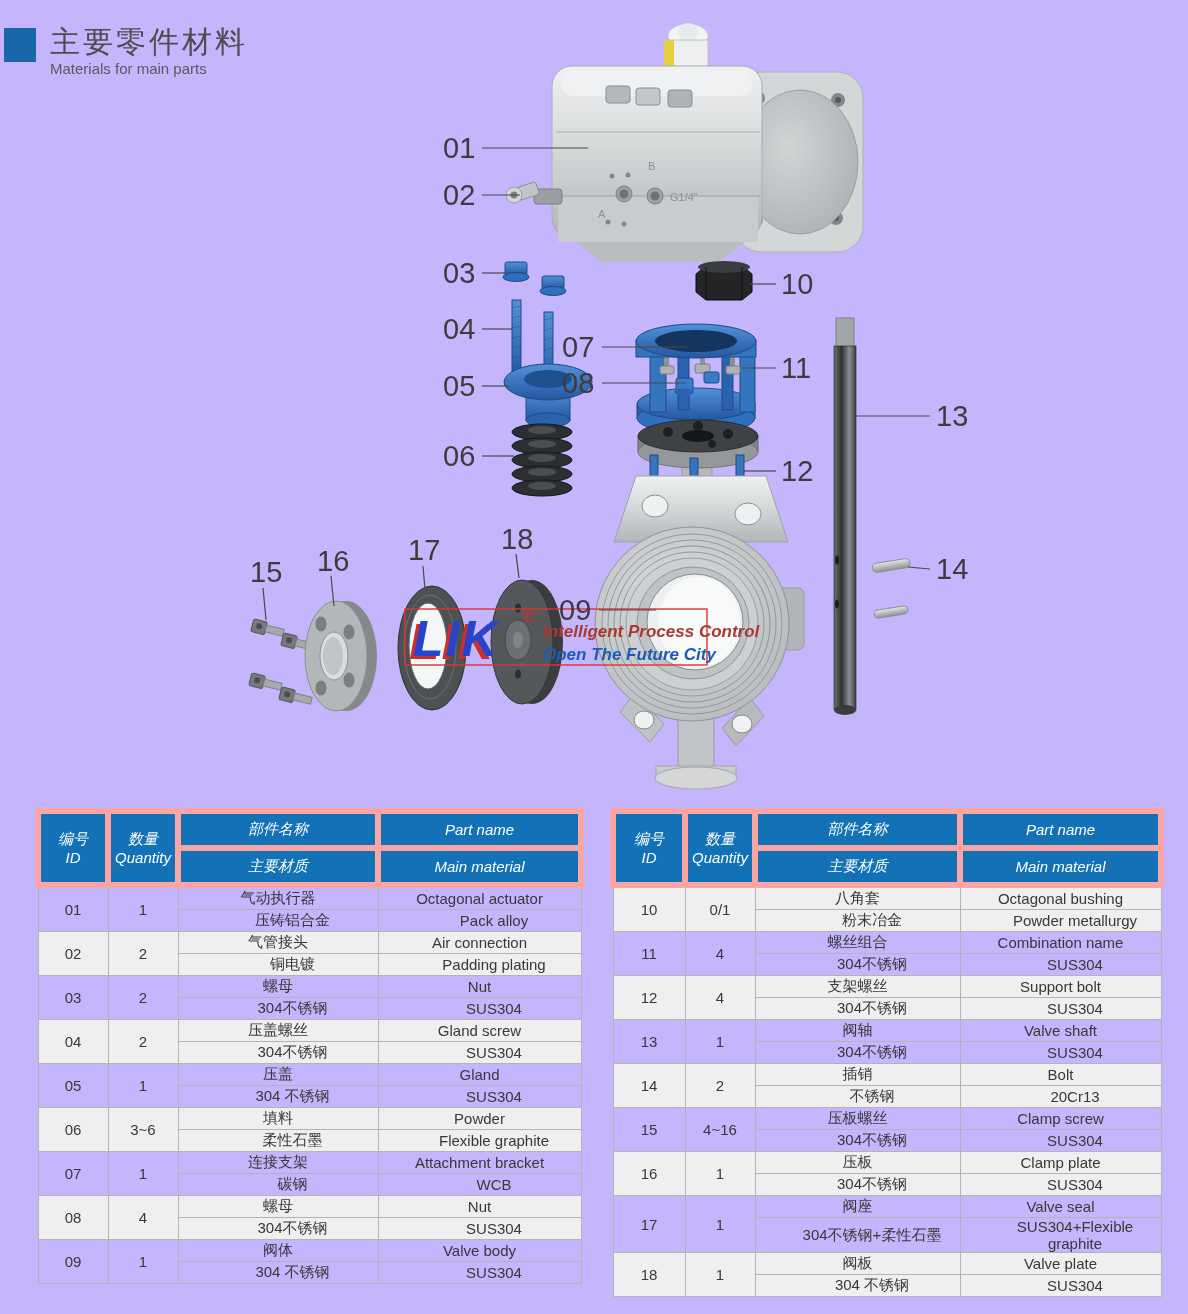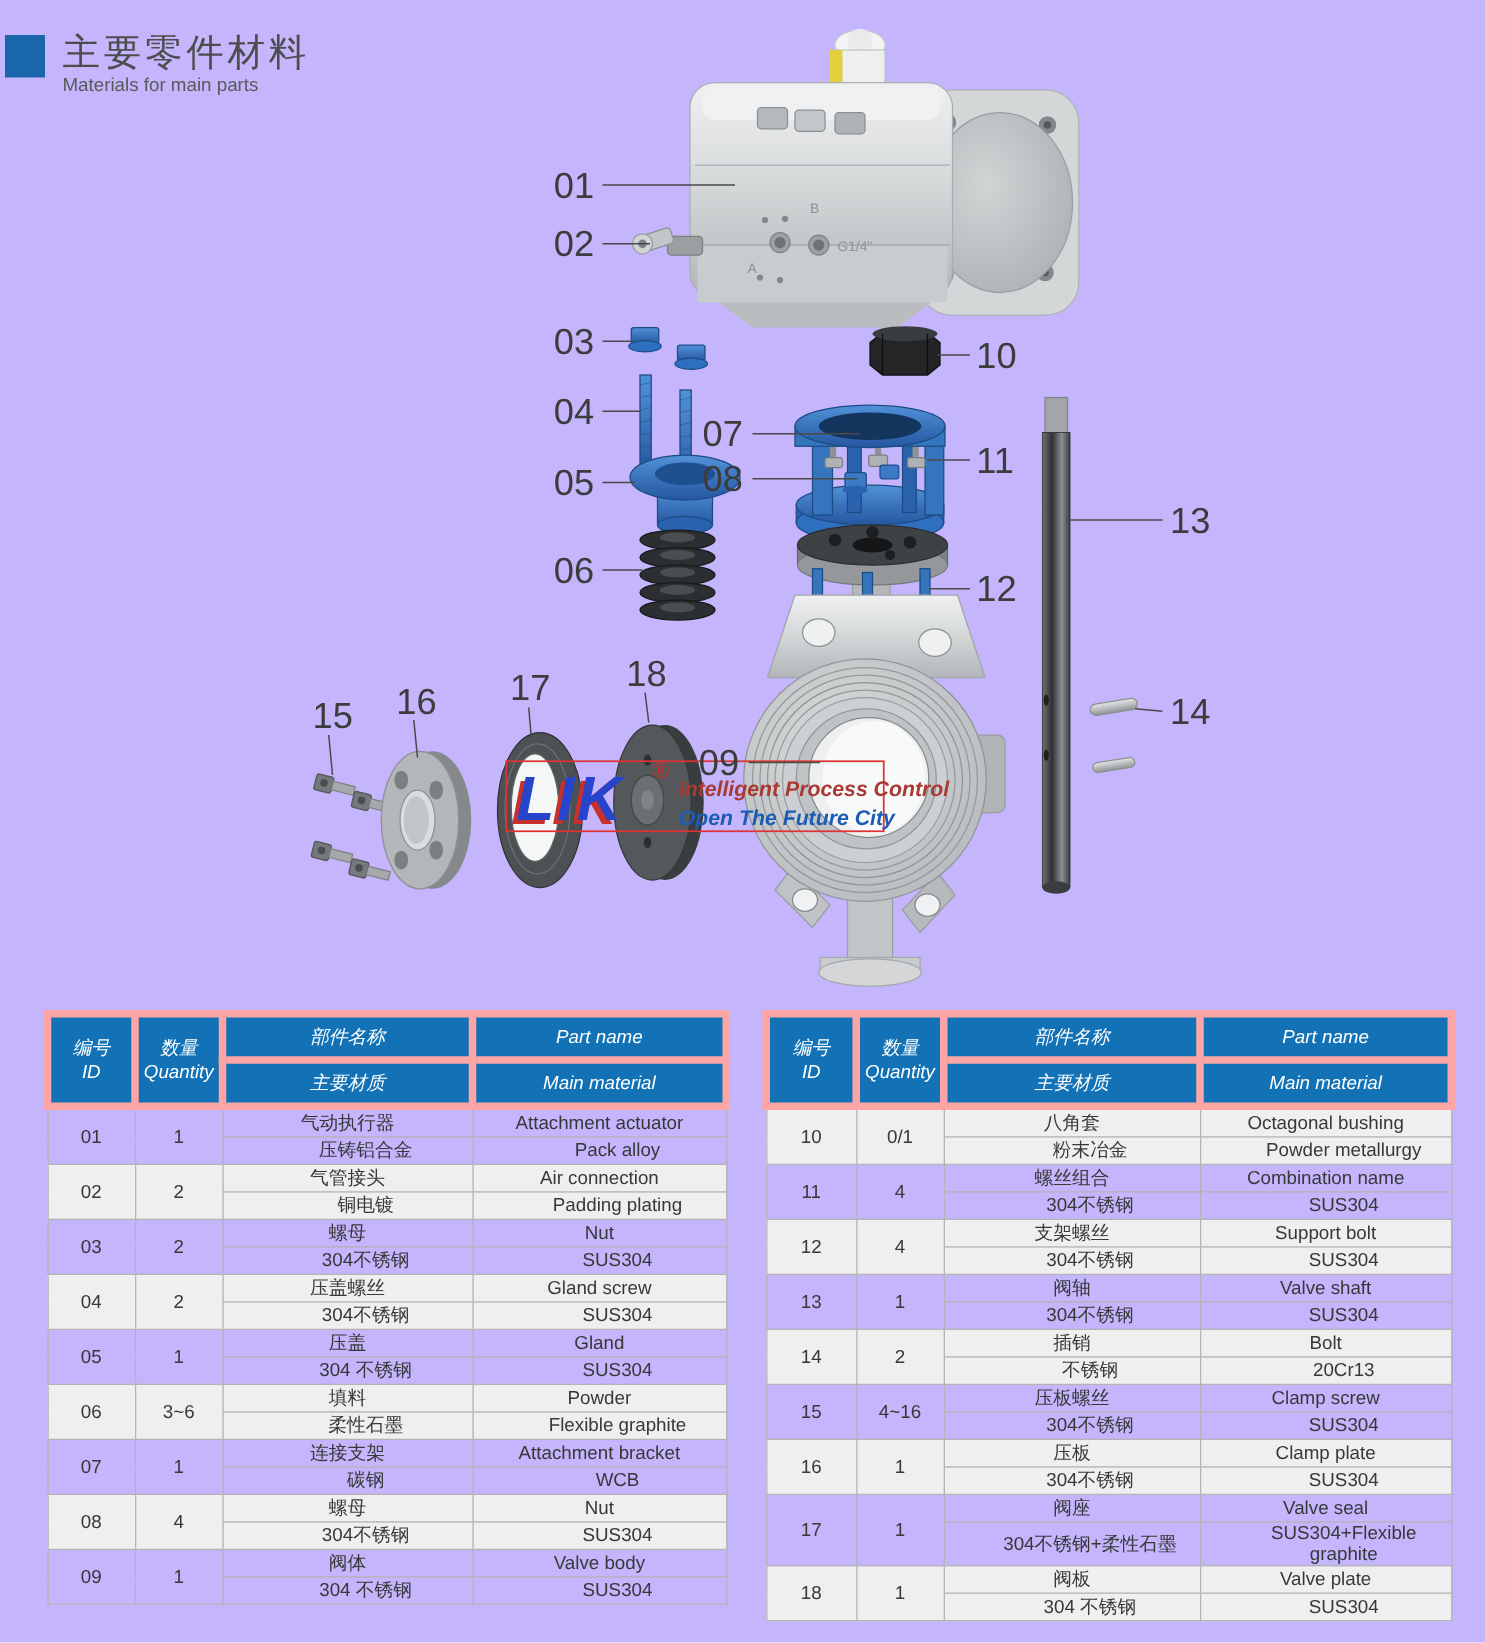--- a/index.html
+++ b/index.html
@@ -375,21 +375,21 @@
       <tr>
         <th>主要材质</th>
         <th>Main material</th>
       </tr>
     </thead>
     <tbody>
       <tr class="grp">
           <td class="idc" rowspan="2">01</td>
           <td rowspan="2">1</td>
           <td>气动执行器</td>
-          <td>Attachment actuator</td>
+          <td>Octagonal actuator</td>
         </tr>
       <tr class="sub">
           <td>压铸铝合金</td>
           <td>Pack alloy</td>
         </tr>
       <tr class="grp alt">
           <td class="idc" rowspan="2">02</td>
           <td rowspan="2">2</td>
           <td>气管接头</td>
           <td>Air connection</td>

